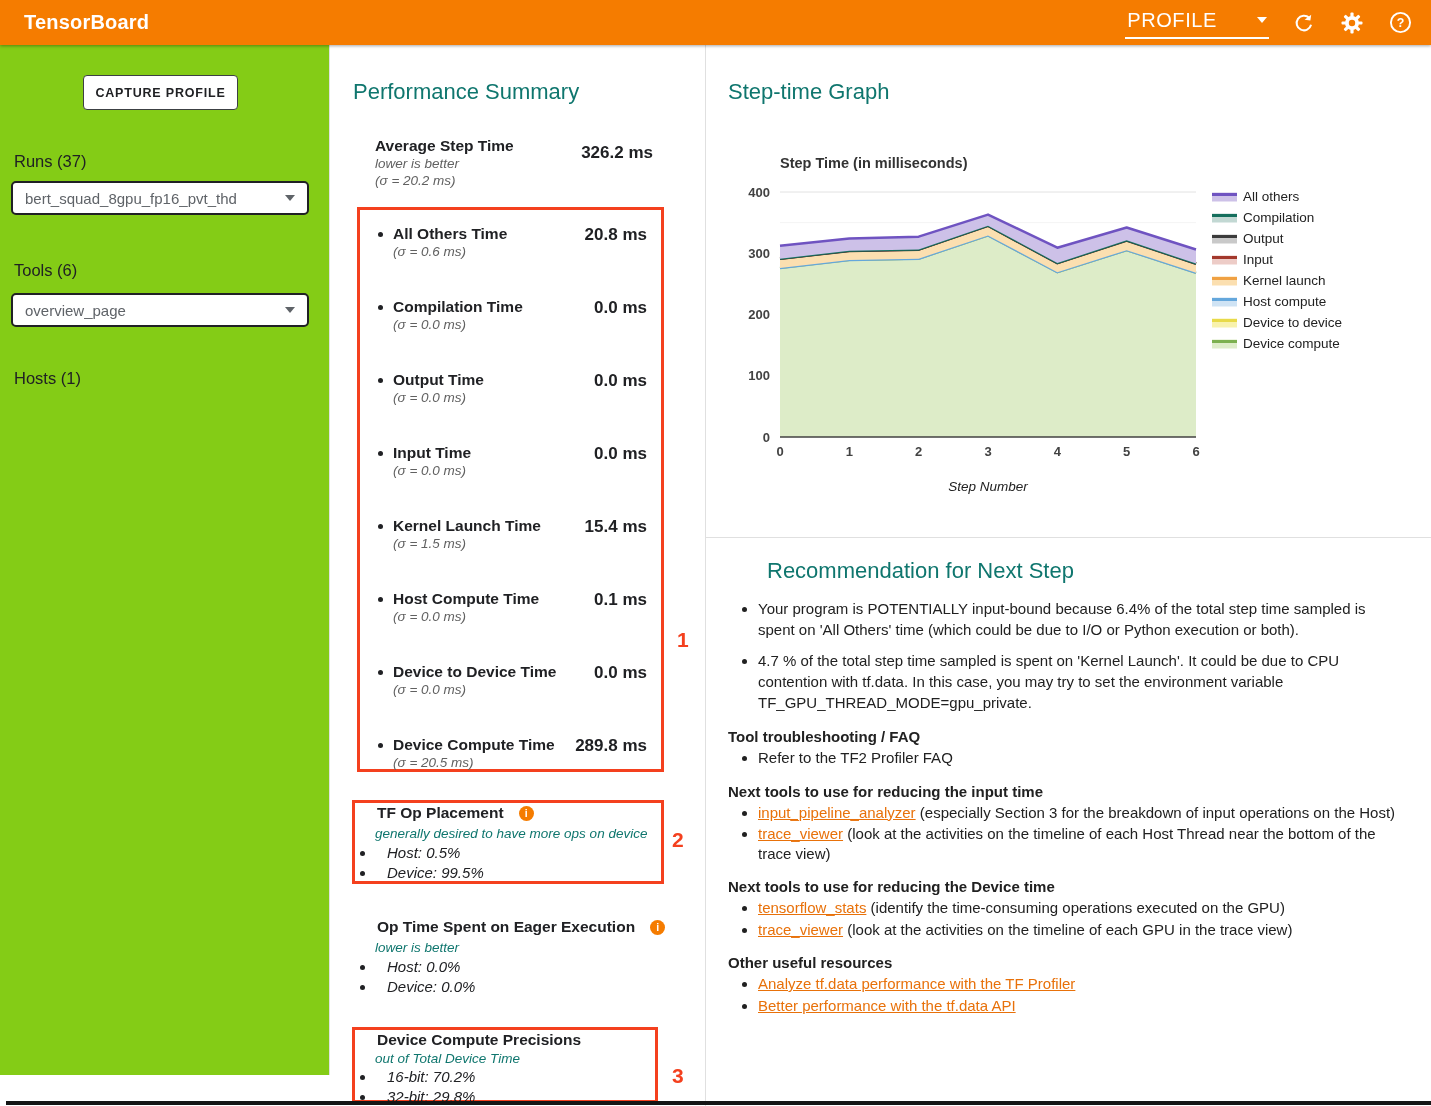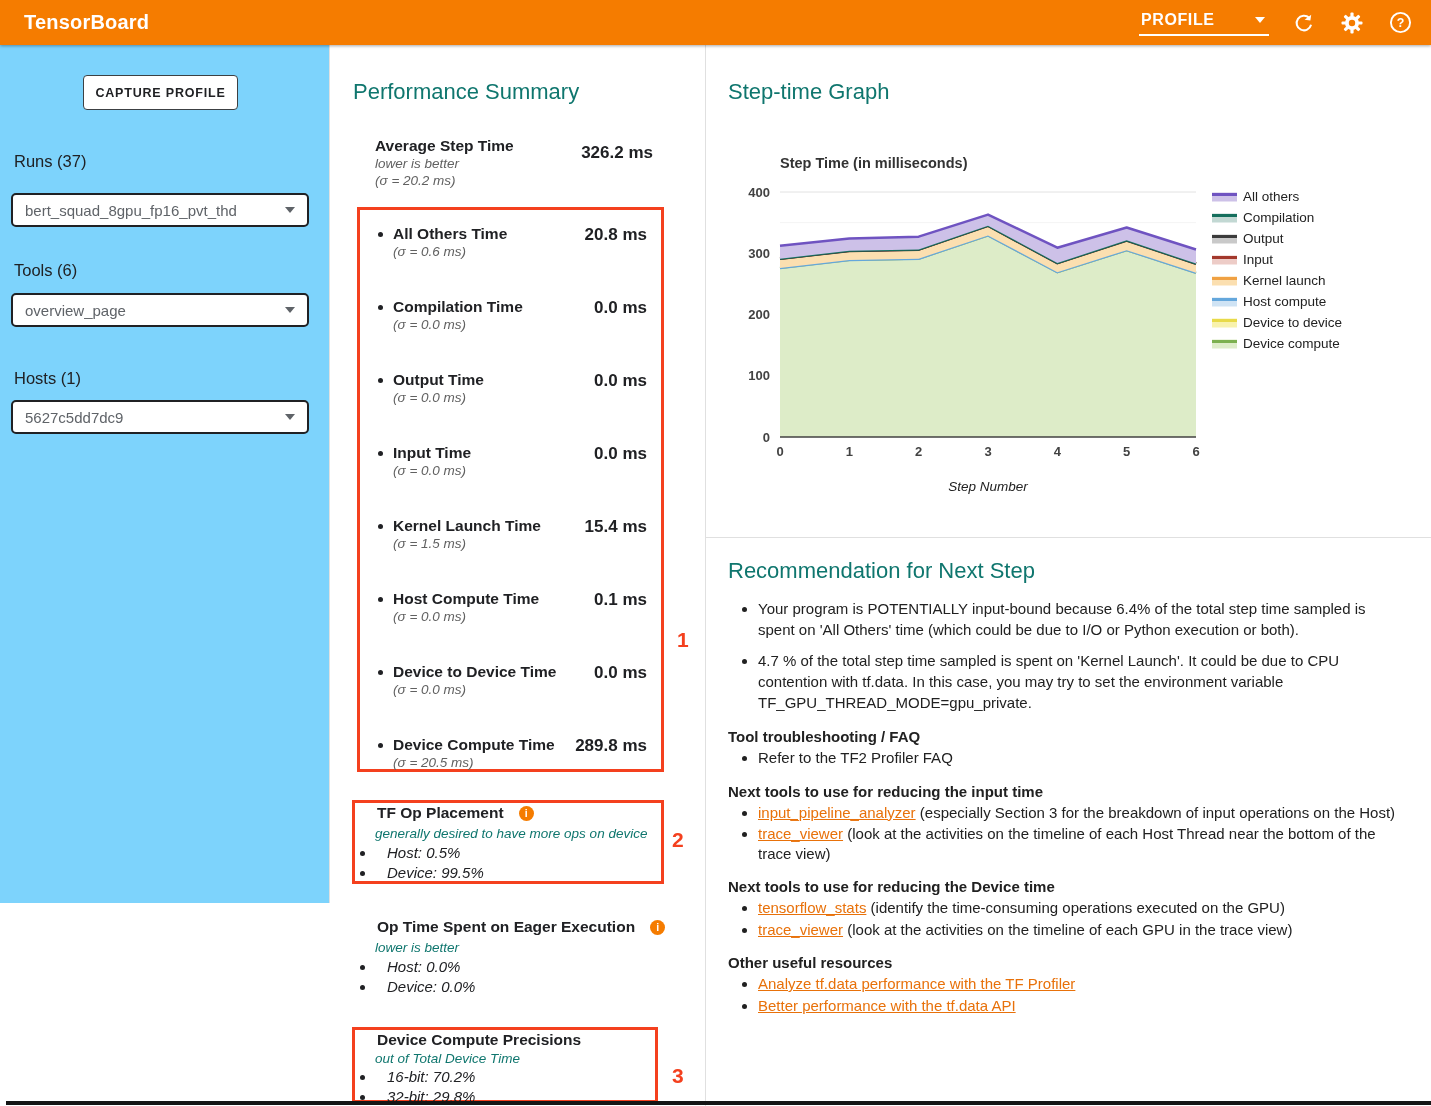--- a/index.html
+++ b/index.html
@@ -6,25 +6,25 @@
   html,body { width:1431px; height:1106px; overflow:hidden; background:#fff;
     font-family:"Liberation Sans", sans-serif; color:#202124; }
   
   .topbar { position:absolute; left:0; top:0; width:1431px; height:45px; background:#f57c00;
     display:flex; align-items:center; justify-content:space-between; padding:0 18px 0 24px;
     box-shadow:0 1px 3px rgba(0,0,0,.35); z-index:10; }
   .app-title { color:#fff; font-size:20px; font-weight:700; letter-spacing:.2px; }
   .topbar-right { display:flex; align-items:center; gap:22px; }
   .dash-select { display:flex; align-items:center; gap:40px; border-bottom:2px solid #fff;
     padding:2px 2px 5px 2px; min-width:130px; cursor:pointer; }
-  .dash-select span { color:#fff; font-size:16px; font-weight:700; letter-spacing:.6px; }
+  .dash-select span { color:#fff; font-size:20px; font-weight:400; letter-spacing:.6px; }
   .caret-w { width:0; height:0; border-left:5px solid transparent; border-right:5px solid transparent; border-top:6px solid #fff; }
   .icon-btn { width:26px; height:26px; display:flex; align-items:center; justify-content:center; cursor:pointer; }
   
-  .sidebar { position:absolute; left:0; top:45px; width:330px; height:858px; background:#7dd3fc;
+  .sidebar { position:absolute; left:0; top:45px; width:330px; height:1030px; background:#84cc16;
     border-right:1px solid #e0e0e0;padding-left:48px; }
   .midcol { position:absolute; left:330px; top:45px; width:376px; height:1061px; background:#fff;
     border-right:1px solid #e0e0e0; }
   .rightcol { position:absolute; left:706px; top:45px; width:725px; height:1061px; background:#fff; }
   h2.sec-title { font-size:22px; font-weight:400; color:#0f766e; }
   
   .capture-btn { position:absolute; left:83px; top:30px; width:155px; height:35px; background:#fff;
     border:1px solid #3c4043; border-radius:4px; font-family:"Liberation Sans",sans-serif;
     font-size:12.5px; font-weight:700; letter-spacing:.8px; color:#202124; cursor:pointer; }
   .field-label { position:absolute; left:14px; font-size:16.5px; color:#202124; }
@@ -54,21 +54,21 @@
   .dot-list { position:absolute; left:30px; }
   .dot-item { display:flex; gap:22px; font-size:15px; color:#202124; height:19.5px; align-items:flex-start;font-style:italic; }
   .dot-item .bullet { margin-top:7px; }
   .info-icon { width:15px; height:15px; border-radius:50%; background:#f57c00; color:#fff;
     font-size:10.5px; font-weight:700; display:inline-flex; align-items:center; justify-content:center; flex:none; }
   
   .rightcol h2 { position:absolute; left:22px; top:34px; }
   #chart-svg { position:absolute; left:0; top:95px; }
   .recommend { position:absolute; left:0; top:492px; width:725px; height:569px;
     border-top:1px solid #e0e0e0; padding:20px 30px 0 22px; }
-  .recommend h2 { position:static; margin-bottom:14px; }
+  .recommend h2 { position:static; margin-bottom:14px;margin-left:39px; }
   .rec-ul { margin:0 0 0 0; padding-left:30px; }
   .rec-ul li { font-size:15px; line-height:21px; color:#212121; margin-bottom:10px; max-width:655px; }
   .rec-head { font-size:15px; font-weight:700; color:#212121; margin:15px 0 3px 0; }
   .rec-group-ul { padding-left:30px; }
   .rec-group-ul li { font-size:15px; line-height:19.5px; color:#212121; margin-bottom:2px; max-width:660px; }
   .rec-link { color:#e8710a; text-decoration:underline; cursor:pointer; }
   .bottom-line { position:absolute; left:6px; top:1101px; width:1425px; height:4px; background:#151515; }
 </style>
 </head>
 <body>
@@ -108,36 +108,32 @@
         <text x="12" y="16.5" text-anchor="middle" font-size="13" font-weight="bold" fill="#fff" font-family="Liberation Sans, sans-serif">?</text>
       </svg>
     </div>
   </div>
 </div>
 
 <div class="sidebar">
   <button class="capture-btn">CAPTURE PROFILE</button>
 
   <div class="field-label" style="top:107px">Runs (37)</div>
-  <div class="select-box" style="top:148px">
+  <div class="select-box" style="top:136px">
     <span class="val">bert_squad_8gpu_fp16_pvt_thd</span>
     <span class="caret-g"></span>
   </div>
 
   <div class="field-label" style="top:216px">Tools (6)</div>
   <div class="select-box" style="top:248px">
     <span class="val">overview_page</span>
     <span class="caret-g"></span>
   </div>
 
   <div class="field-label" style="top:324px">Hosts (1)</div>
-  <div class="select-box" style="top:355px">
-    <span class="val">5627c5dd7dc9</span>
-    <span class="caret-g"></span>
-  </div>
 </div>
 
 <div class="midcol">
   <h2 class="sec-title">Performance Summary</h2>
 
   <div class="avg-row">
     <div class="m-label">Average Step Time</div>
     <div class="m-note">lower is better</div>
     <div class="m-sigma">(σ = 20.2 ms)</div>
     <div class="m-value">326.2 ms</div>

